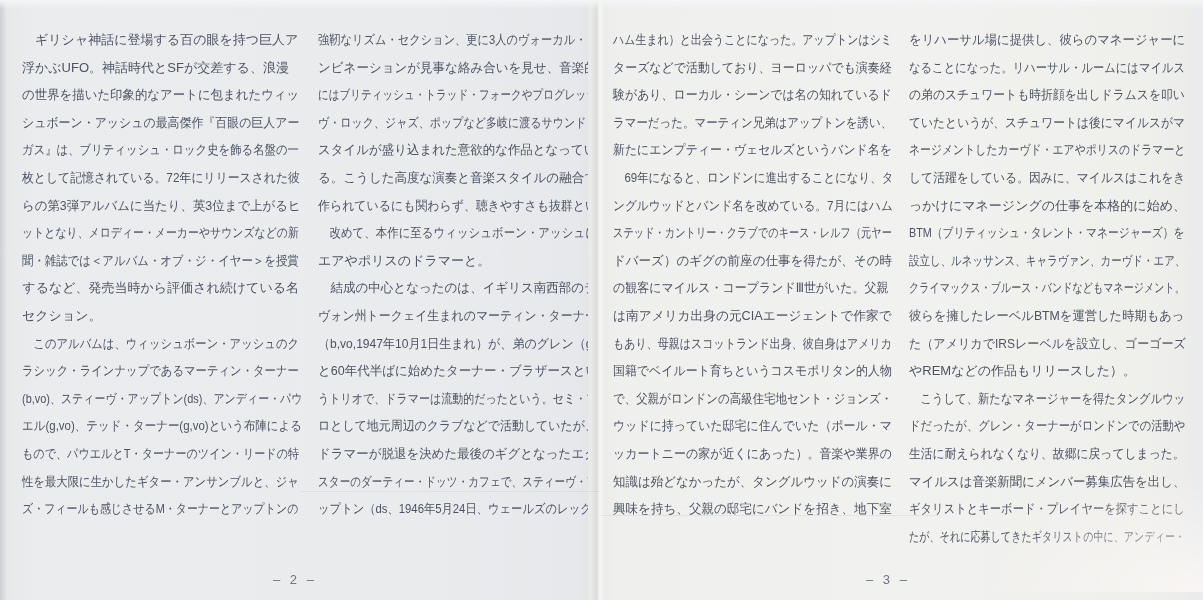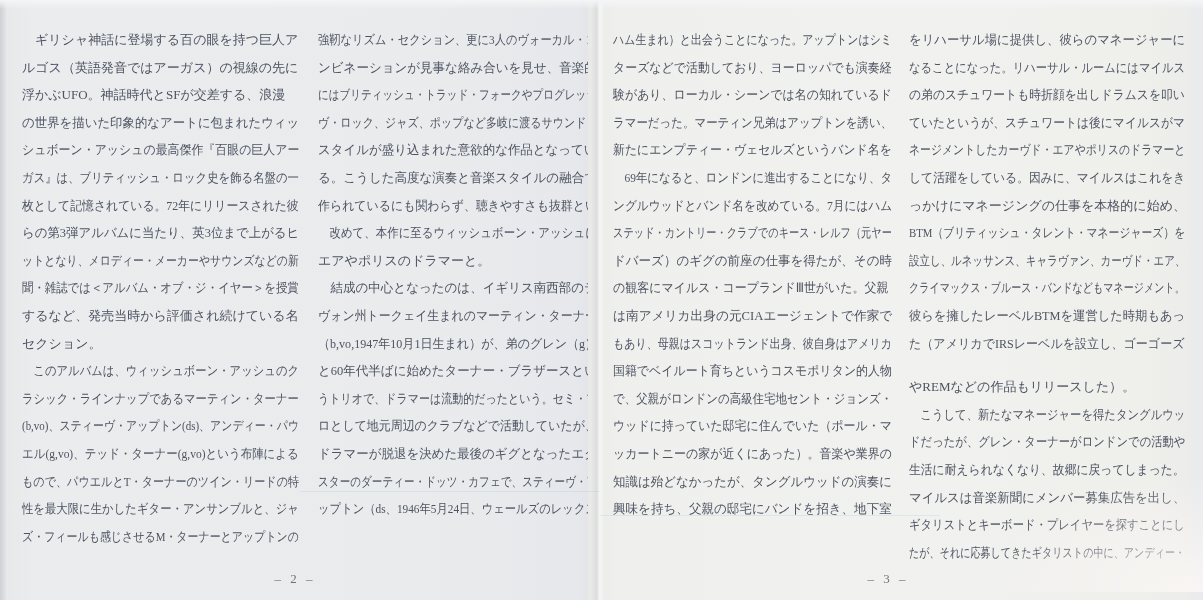--- a/index.html
+++ b/index.html
@@ -7,21 +7,21 @@
     padding: 0;
     width: 1203px;
     height: 600px;
     overflow: hidden;
     background: #e9ebed;
   }
   #spread {
     position: relative;
     width: 1203px;
     height: 592px;
-    font-family: Liberation Serif, serif;
+    font-family: Liberation Sans, sans-serif;
     color: #4d5361;
   }
   .page {
     position: absolute;
     top: 0;
     height: 600px;
   }
   .page-left {
     left: 0;
     width: 600px;
@@ -76,30 +76,29 @@
   .footer-right { left: 15px;  width: 570px; }
 </style>
 </head>
 <body>
 
 <div id="spread">
 
   <div class="page page-left">
     <div class="column" style="left: 22px; width: 277px;">
         <div class="line" style="letter-spacing: 0px; transform: none;">　ギリシャ神話に登場する百の眼を持つ巨人ア</div>
-        <div class="line" style="letter-spacing: 0px; transform: none;">ルゴス（英語発音ではアーガス）の視線の先に</div>
         <div class="line" style="letter-spacing: 0px; transform: none;">浮かぶUFO。神話時代とSFが交差する、浪漫</div>
         <div class="line" style="letter-spacing: 0px; transform: scaleX(0.9552); transform-origin: left center;">の世界を描いた印象的なアートに包まれたウィッ</div>
         <div class="line" style="letter-spacing: 0px; transform: scaleX(0.9172); transform-origin: left center;">シュボーン・アッシュの最高傑作『百眼の巨人アー</div>
         <div class="line" style="letter-spacing: 0px; transform: scaleX(0.8738); transform-origin: left center;">ガス』は、ブリティッシュ・ロック史を飾る名盤の一</div>
         <div class="line" style="letter-spacing: 0px; transform: scaleX(0.9112); transform-origin: left center;">枚として記憶されている。72年にリリースされた彼</div>
         <div class="line" style="letter-spacing: 0px; transform: scaleX(0.9552); transform-origin: left center;">らの第3弾アルバムに当たり、英3位まで上がるヒ</div>
         <div class="line" style="letter-spacing: 0px; transform: scaleX(0.8369); transform-origin: left center;">ットとなり、メロディー・メーカーやサウンズなどの新</div>
         <div class="line" style="letter-spacing: 0px; transform: scaleX(0.8766); transform-origin: left center;">聞・雑誌では＜アルバム・オブ・ジ・イヤー＞を授賞</div>
-        <div class="line" style="letter-spacing: 0px; transform: none;">するなど、発売当時から評価され続けている名</div>
+        <div class="line" style="letter-spacing: 0px; transform: none; text-align: right;">するなど、発売当時から評価され続けている名</div>
         <div class="line" style="letter-spacing: 0px; transform: none;">セクション。</div>
         <div class="line" style="letter-spacing: 0px; transform: scaleX(0.8711); transform-origin: left center;">　このアルバムは、ウィッシュボーン・アッシュのク</div>
         <div class="line" style="letter-spacing: 0px; transform: scaleX(0.8711); transform-origin: left center;">ラシック・ラインナップであるマーティン・ターナー</div>
         <div class="line" style="letter-spacing: 0px; transform: scaleX(0.8419); transform-origin: left center;">(b,vo)、スティーヴ・アップトン(ds)、アンディー・パウ</div>
         <div class="line" style="letter-spacing: 0px; transform: scaleX(0.8822); transform-origin: left center;">エル(g,vo)、テッド・ターナー(g,vo)という布陣による</div>
         <div class="line" style="letter-spacing: 0px; transform: scaleX(0.8523); transform-origin: left center;">もので、パウエルとT・ターナーのツイン・リードの特</div>
         <div class="line" style="letter-spacing: 0px; transform: scaleX(0.8738); transform-origin: left center;">性を最大限に生かしたギター・アンサンブルと、ジャ</div>
         <div class="line" style="letter-spacing: 0px; transform: scaleX(0.8419); transform-origin: left center;">ズ・フィールも感じさせるM・ターナーとアップトンの</div>
       </div>
     <div class="column" style="left: 318px; width: 279px;">
@@ -152,21 +151,21 @@
         <div class="line" style="letter-spacing: 0px; transform: scaleX(0.9079); transform-origin: left center;">の弟のスチュワートも時折顔を出しドラムスを叩い</div>
         <div class="line" style="letter-spacing: 0px; transform: scaleX(0.9049); transform-origin: left center;">ていたというが、スチュワートは後にマイルスがマ</div>
         <div class="line" style="letter-spacing: 0px; transform: scaleX(0.8338); transform-origin: left center;">ネージメントしたカーヴド・エアやポリスのドラマーと</div>
         <div class="line" style="letter-spacing: 0px; transform: scaleX(0.9079); transform-origin: left center;">して活躍をしている。因みに、マイルスはこれをき</div>
         <div class="line" style="letter-spacing: 0px; transform: none;">っかけにマネージングの仕事を本格的に始め、</div>
         <div class="line" style="letter-spacing: 0px; transform: scaleX(0.8313); transform-origin: left center;">BTM（ブリティッシュ・タレント・マネージャーズ）を</div>
         <div class="line" style="letter-spacing: 0px; transform: scaleX(0.8047); transform-origin: left center;">設立し、ルネッサンス、キャラヴァン、カーヴド・エア、</div>
         <div class="line" style="letter-spacing: 0px; transform: scaleX(0.7709); transform-origin: left center;">クライマックス・ブルース・バンドなどもマネージメント。</div>
         <div class="line" style="letter-spacing: 0px; transform: scaleX(0.9452); transform-origin: left center;">彼らを擁したレーベルBTMを運営した時期もあっ</div>
         <div class="line" style="letter-spacing: 0px; transform: scaleX(0.9262); transform-origin: left center;">た（アメリカでIRSレーベルを設立し、ゴーゴーズ</div>
-        <div class="line" style="letter-spacing: 0px; transform: none; margin-top: 16px;">やREMなどの作品もリリースした）。</div>
+        <div class="line" style="letter-spacing: 0px; transform: none;">やREMなどの作品もリリースした）。</div>
         <div class="line" style="letter-spacing: 0px; transform: scaleX(0.8707); transform-origin: left center;">　こうして、新たなマネージャーを得たタングルウッ</div>
         <div class="line" style="letter-spacing: 0px; transform: scaleX(0.8707); transform-origin: left center;">ドだったが、グレン・ターナーがロンドンでの活動や</div>
         <div class="line" style="letter-spacing: 0px; transform: scaleX(0.9079); transform-origin: left center;">生活に耐えられなくなり、故郷に戻ってしまった。</div>
         <div class="line" style="letter-spacing: 0px; transform: scaleX(0.955); transform-origin: left center;">マイルスは音楽新聞にメンバー募集広告を出し、</div>
         <div class="line" style="letter-spacing: 0px; transform: scaleX(0.8679); transform-origin: left center;">ギタリストとキーボード・プレイヤーを探すことにし</div>
         <div class="line" style="letter-spacing: 0px; transform: scaleX(0.7731); transform-origin: left center;">たが、それに応募してきたギタリストの中に、アンディー・</div>
       </div>
     <div class="footer footer-right">– 3 –</div>
   </div>
 

